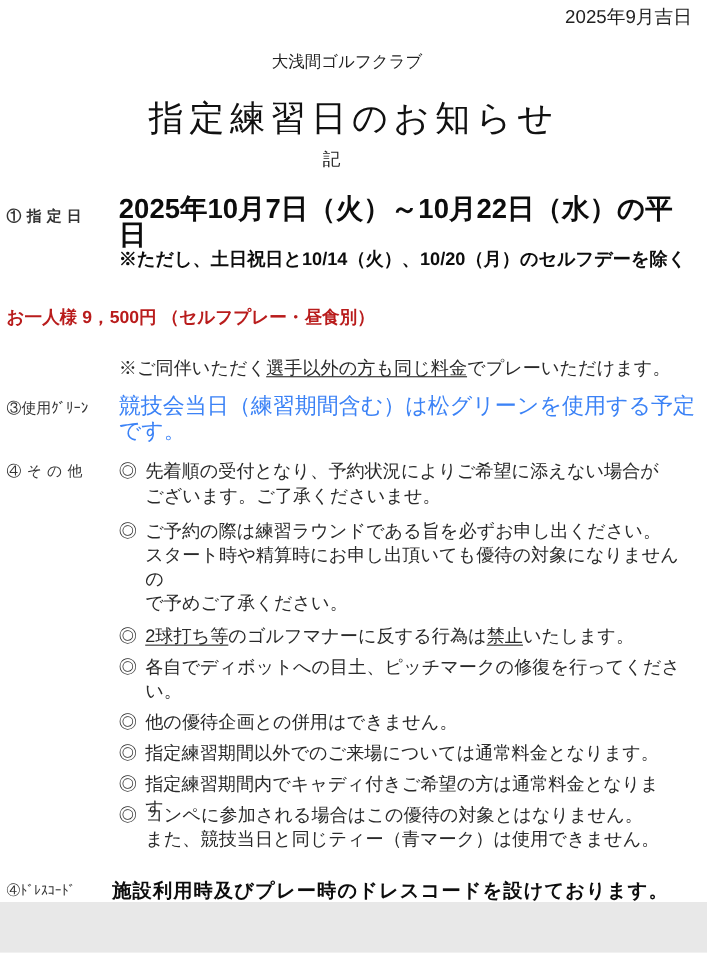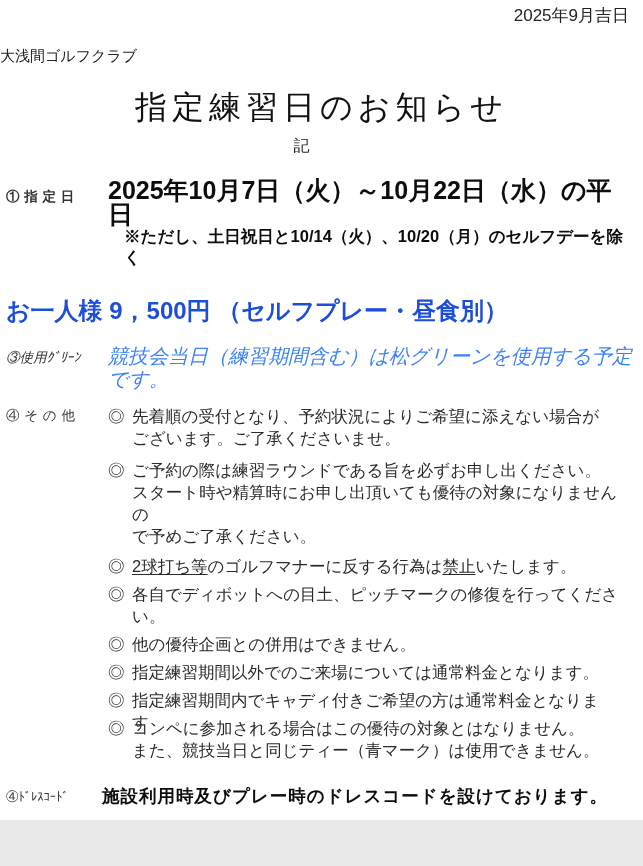--- a/index.html
+++ b/index.html
@@ -7,43 +7,43 @@
     position: relative;
     width: 643px; height: 820px;
     margin: 0 auto;
     background: #ffffff;
     font-family: "Liberation Sans", sans-serif;
     color: #2a2a2a;
     overflow: hidden;
     box-sizing: border-box;
   }
   .date-line   { text-align: right; padding: 4px 14px 0 0; font-size: 17px; color: #222; }
-  .club-line   { text-align: left; padding: 20px 12px 0 0; font-size: 15px; color: #222; }
+  .club-line   { text-align: center; padding: 20px 12px 0 0; font-size: 15px; color: #222; }
   .doc-title   { margin-top: 20px; text-align: center; font-size: 32px; letter-spacing: 5px; color: #111; line-height: 42px; }
   .record-mark { margin-top: 8px; text-align: center; font-size: 16px; color: #222; transform: translateX(-20px); line-height: 20px; }
 
   .sec { display: flex; padding: 0 10px 0 6px; }
   .sec-label { width: 102px; flex: none; font-size: 13.5px; color: #333; letter-spacing: 0.5px; }
   .sec-body  { flex: 1; min-width: 0; }
 
   .sec-designated { margin-top: 22px; }
   .sec-designated .sec-label { padding-top: 10px; font-weight: bold; }
   .period-line    { font-size: 25px; font-weight: bold; color: #0d0d0d; line-height: 24px; }
-  .exception-line { font-size: 16.5px; font-weight: bold; color: #0d0d0d; line-height: 21px; margin-left: 16px; }
+  .exception-line { font-size: 16.5px; font-weight: bold; color: #0d0d0d; line-height: 21px; }
 
   .sec-fee { margin-top: 30px; }
   .sec-fee .sec-label { padding-top: 4px; }
-  .fee-line { font-size: 24px; font-weight: bold; color: #1d4ed8; line-height: 25px; }
+  .fee-line { font-size: 16px; font-weight: bold; color: #b91c1c; line-height: 25px; }
 
   .notes { margin: 22px 10px 0 108px; }
   .note  { font-size: 16.5px; line-height: 22px; color: #2a2a2a; white-space: pre-line; margin-bottom: 11px; }
   .note:nth-child(3) { margin-bottom: 0; }
   .u { text-decoration: underline; text-underline-offset: 2px; }
 
-  .sec-green { margin-top: 12px; font-style: italic; }
+  .sec-green { margin-top: 12px; }
   .sec-green .sec-label { padding-top: 4px; letter-spacing: 0; }
   .green-line { font-size: 20px; color: #3b82f6; line-height: 23px; }
 
   .sec-other { margin-top: 14px; }
   .sec-other .sec-label { padding-top: 2px; }
   .o-item   { display: flex; font-size: 16.5px; line-height: 22px; color: #2a2a2a; margin-bottom: 8px; }
   .o-item.gap-lg { margin-bottom: 10px; }
   .o-item.gap-sm { margin-bottom: 6px; }
   .o-marker { width: 24px; flex: none; }
   .o-text   { white-space: pre-line; flex: 1; min-width: 0; }
@@ -72,20 +72,21 @@
     </div>
   </div>
 
   <div class="sec sec-fee">
     <div class="sec-body">
       <div class="fee-line">お一人様 9，500円 （セルフプレー・昼食別）</div>
     </div>
   </div>
 
   <div class="notes">
+    <div class="note"><span>※ご同伴いただく</span><span class="u">選手以外の方も同じ料金</span><span>でプレーいただけます。</span></div>
   </div>
 
   <div class="sec sec-green">
     <div class="sec-label">③使用ｸﾞﾘｰﾝ</div>
     <div class="sec-body">
       <div class="green-line">競技会当日（練習期間含む）は松グリーンを使用する予定です。</div>
     </div>
   </div>
 
   <div class="sec sec-other">

